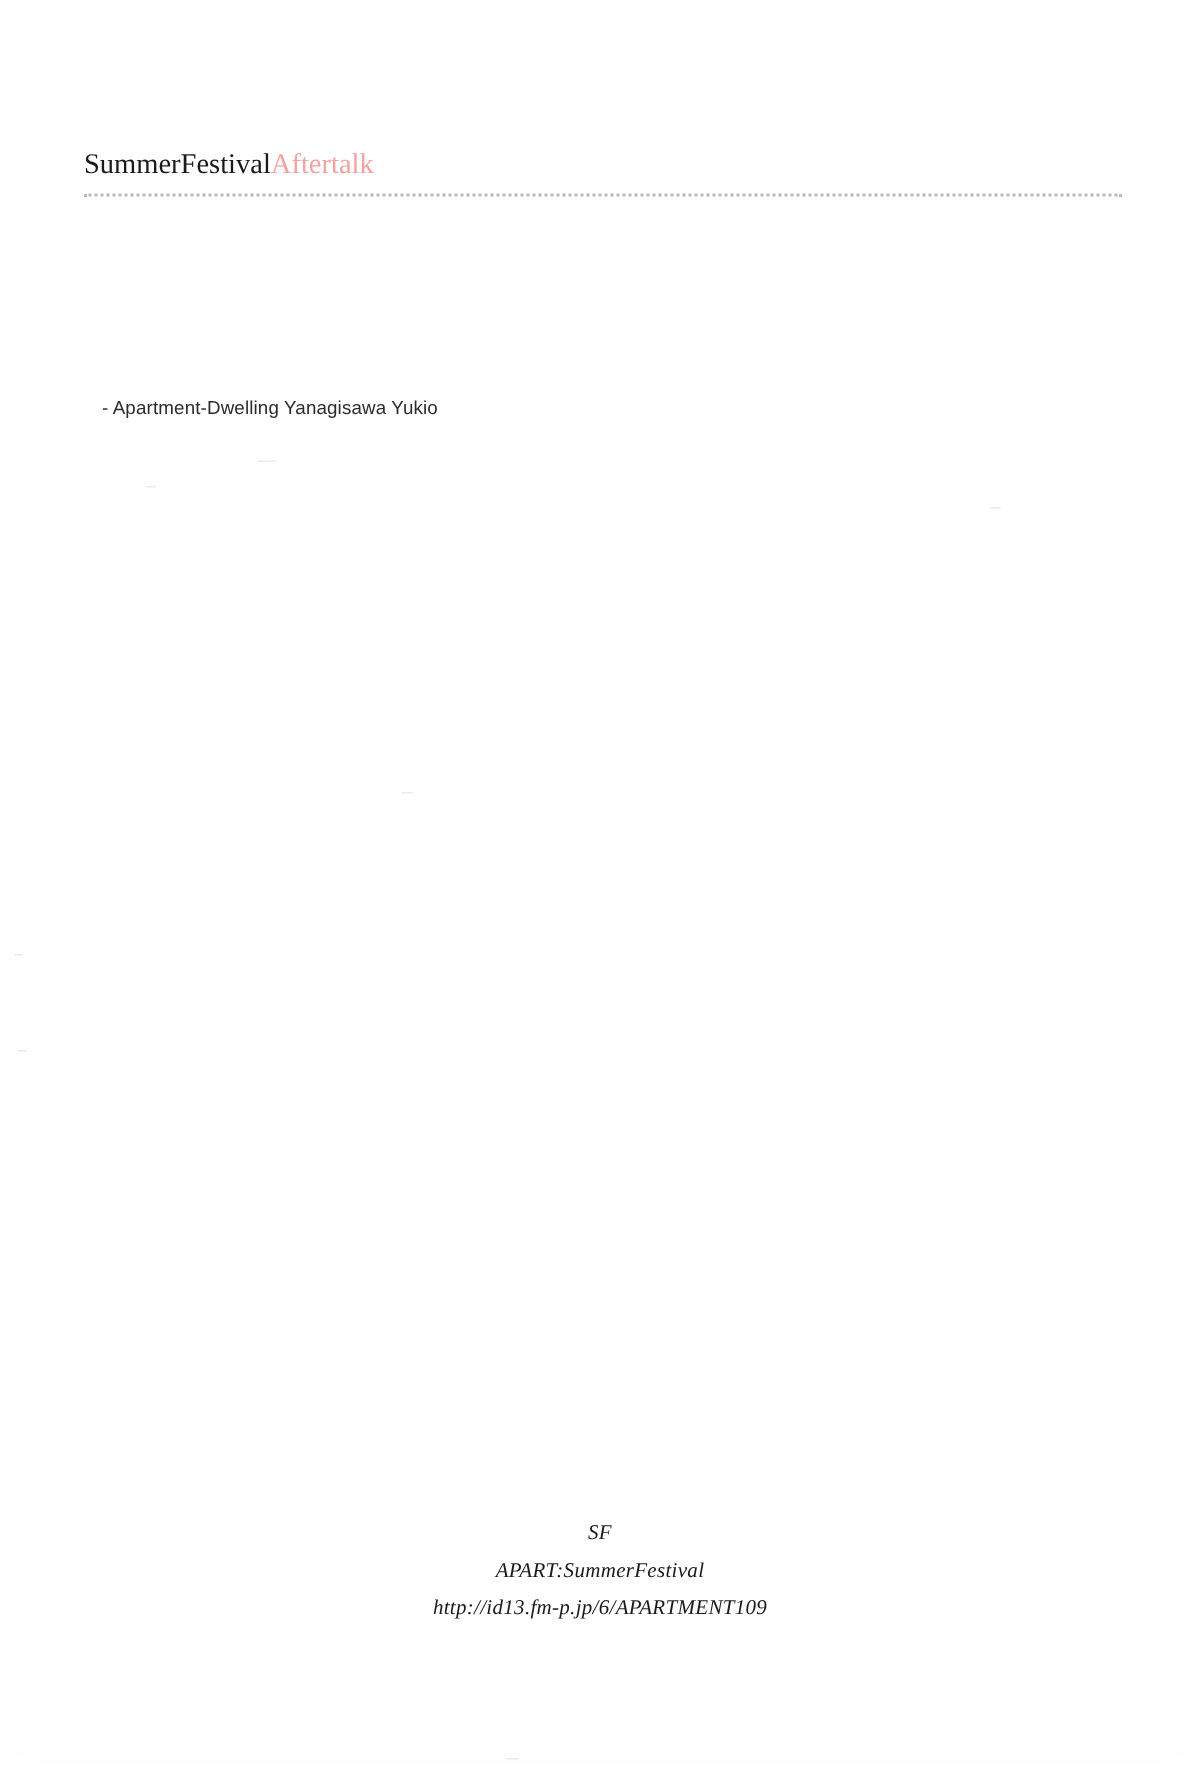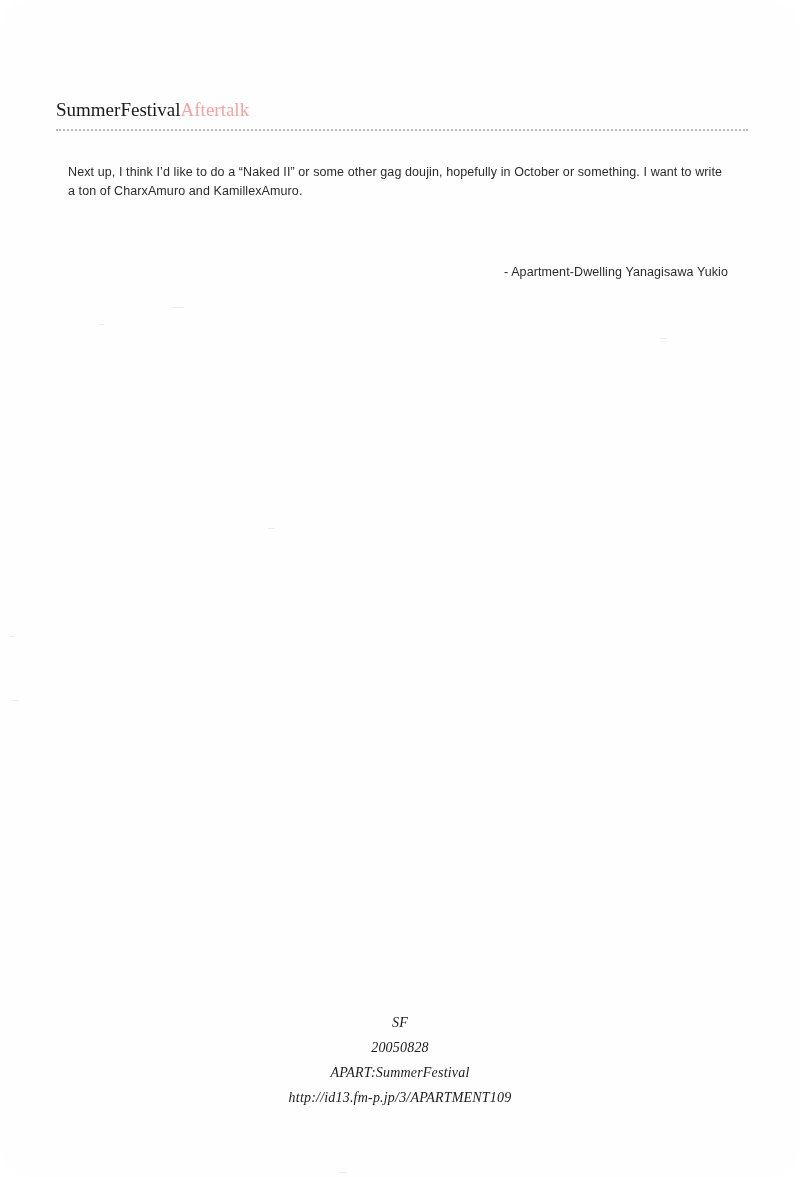--- a/index.html
+++ b/index.html
@@ -65,21 +65,20 @@
     margin: 0 0 18px 0;
     letter-spacing: 0.1px;
   }
   .para:last-child { margin-bottom: 0; }
 
   .signature {
     position: absolute;
     left: 68px;
     top: 265px;
     width: 660px;
-    text-align: right;
     font-size: 12.5px;
     color: #2b2b2b;
     letter-spacing: 0.1px;
   }
 
   
   .speck {
     position: absolute;
     background: #dcdcdc;
     opacity: 0.55;
@@ -110,33 +109,31 @@
 
 <div class="page">
 
   <div class="heading">
     <span class="main">SummerFestival</span><span class="accent">Aftertalk</span>
   </div>
 
   <div class="rule"></div>
 
   <div class="body-block">
-    <p class="para">Next up, I think I’d like to do a “Naked II” or some other gag doujin, hopefully in October or something. I want to write a ton of CharxAmuro and KamillexAmuro.</p>
   </div>
 
   <div class="signature">- Apartment-Dwelling Yanagisawa Yukio</div>
 
   <div class="speck" style="left:172px; top:307px; width:12px; height:1px;"></div>
   <div class="speck" style="left:98px; top:324px; width:6px; height:1px;"></div>
   <div class="speck" style="left:660px; top:338px; width:7px; height:1px;"></div>
   <div class="speck" style="left:268px; top:528px; width:7px; height:1px;"></div>
   <div class="speck" style="left:10px; top:636px; width:5px; height:1px;"></div>
   <div class="speck" style="left:12px; top:700px; width:6px; height:1px;"></div>
   <div class="speck" style="left:338px; top:1172px; width:8px; height:1px;"></div>
 
   <div class="colophon">
     <div>SF</div>
-    <div>20050828</div>
     <div>APART:SummerFestival</div>
-    <div class="url">http://id13.fm-p.jp/3/APARTMENT109</div>
+    <div class="url">http://id13.fm-p.jp/6/APARTMENT109</div>
   </div>
 
 </div>
 
 </body></html>

